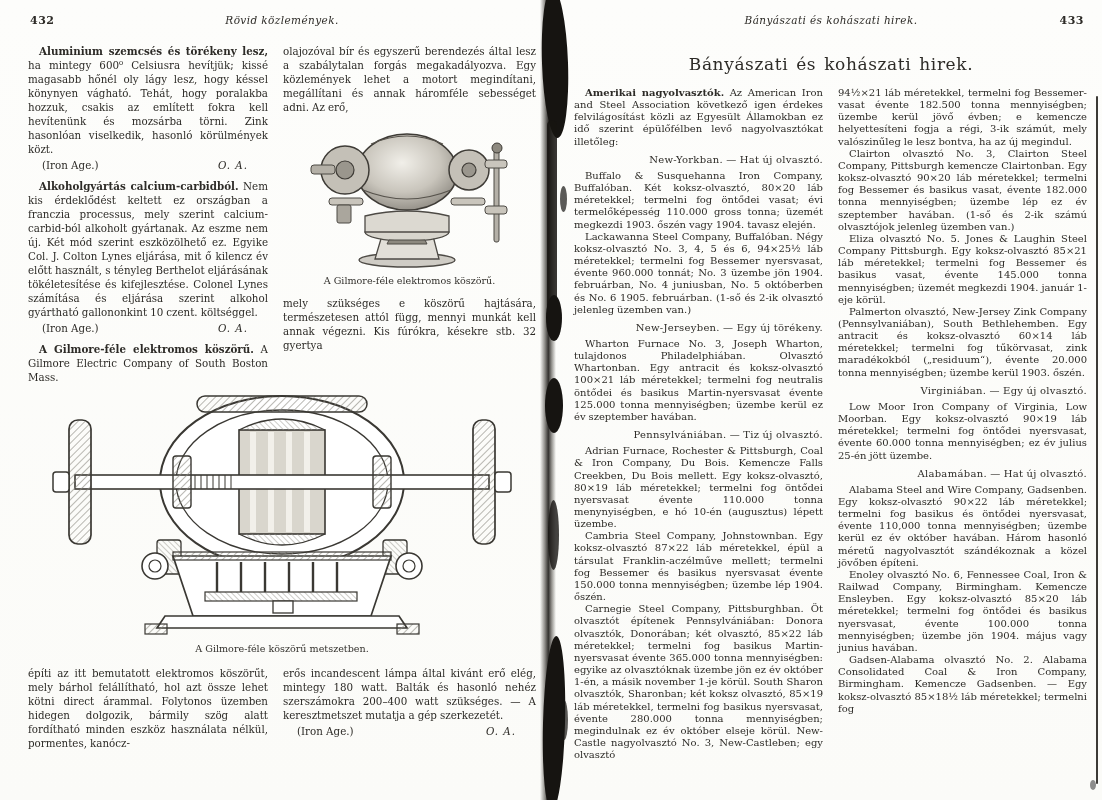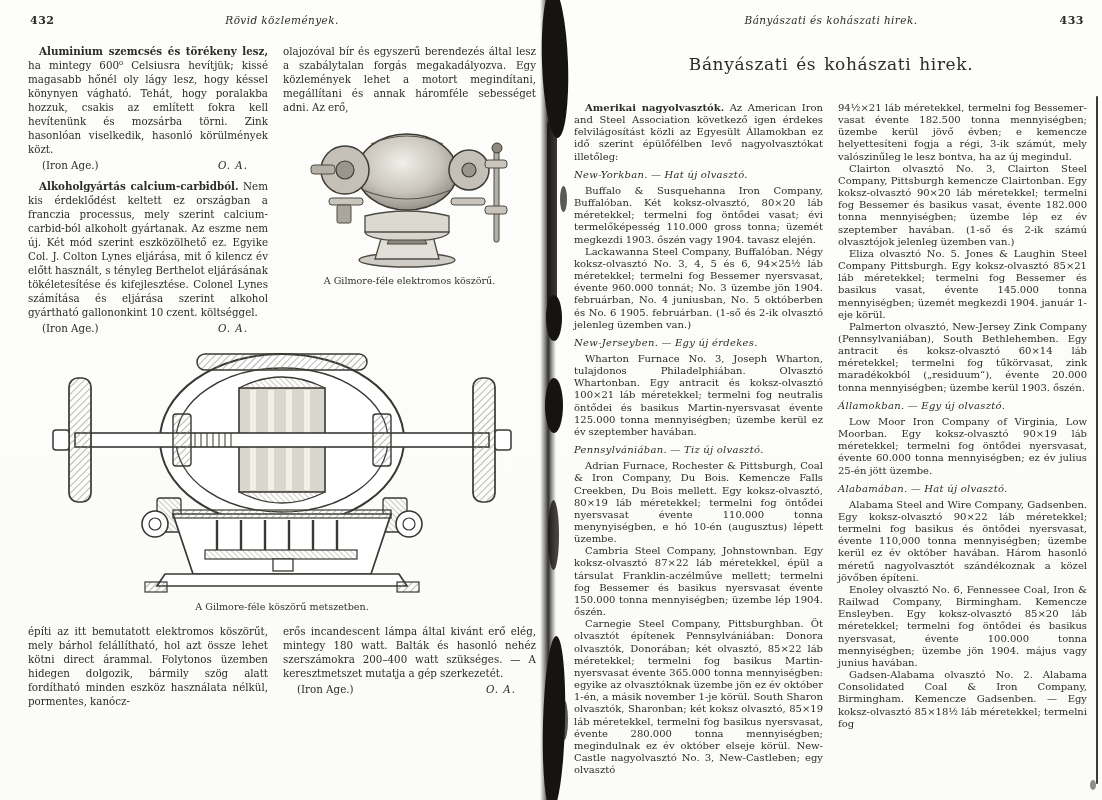--- a/index.html
+++ b/index.html
@@ -24,21 +24,21 @@
   .col{text-align:justify;}
   .page-left .col1{width:240px;}
   .page-left .col2{width:253px;}
   .page-left .col{font-size:10.3px;line-height:14px;}
   .page-right .col{width:249px;font-size:10px;line-height:12.15px;}
   .para{margin:0;text-indent:11px;word-spacing:-0.2px;}
   .para.cont{text-indent:0;}
   .lead{font-weight:bold;}
   .src-line{display:flex;justify-content:space-between;padding:2px 6px 0 14px;margin-bottom:7px;}
   .src-init{font-style:italic;padding-right:14px;letter-spacing:1px;}
-  .sec-head{font-style:italic;text-align:left;text-indent:0;margin:6px 0 4px;letter-spacing:.3px;}
+  .sec-head{text-align:right;text-indent:0;margin:6px 0 4px;letter-spacing:.3px;}
   .doc-title{text-align:center;font-size:17px;margin-top:22px;letter-spacing:.6px;word-spacing:2px;}
   .figure{text-align:center;}
   .fig-caption{font-size:9.6px;text-align:center;margin:3px 0 8px;text-indent:0;color:#33312d;}
   .photo-fig{margin-top:6px;}
   .section-fig{margin-top:6px;}
   
   .gutter{position:absolute;left:540px;top:0;width:16px;height:800px;
     background:linear-gradient(90deg,rgba(60,56,50,0) 0%,rgba(55,52,46,.55) 30%,rgba(30,28,25,.9) 52%,rgba(55,52,46,.5) 74%,rgba(60,56,50,0) 100%);}
   .blob{position:absolute;background:#161411;border-radius:50%;}
   .blob.b1{left:542px;top:-12px;width:26px;height:150px;transform:rotate(-2deg);}
@@ -70,20 +70,21 @@
           <span>(Iron Age.)</span>
           <span class="src-init">O. A.</span>
         </div>
 
         <p class="para"><span class="lead">Alkoholgyártás calcium-carbidból.</span><span> Nem kis érdeklődést keltett ez országban a franczia processus, mely szerint calcium-carbid-ból alkoholt gyártanak. Az eszme nem új. Két mód szerint eszközölhető ez. Egyike Col. J. Colton Lynes eljárása, mit ő kilencz év előtt használt, s tényleg Berthelot eljárásának tökéletesítése és kifejlesztése. Colonel Lynes számítása és eljárása szerint alkohol gyártható gallononkint 10 czent. költséggel.</span></p>
         <div class="src-line">
           <span>(Iron Age.)</span>
           <span class="src-init">O. A.</span>
         </div>
 
+        <p class="para"><span class="lead">A Gilmore-féle elektromos köszörű.</span><span> A Gilmore Electric Company of South Boston Mass.</span></p>
       </div>
 
       <div class="col col2">
         <p class="para cont">olajozóval bír és egyszerű berendezés által lesz a szabálytalan forgás megakadályozva. Egy közlemények lehet a motort megindítani, megállítani és annak háromféle sebességet adni. Az erő,</p>
 
         <div class="figure photo-fig">
           <svg width="218" height="148" viewBox="0 0 218 148">
             <defs>
               <radialGradient id="mot" cx="45%" cy="38%" r="70%">
                 <stop offset="0%" stop-color="#f1efe9"></stop>
@@ -115,20 +116,21 @@
             <rect x="184" y="86" width="22" height="8" rx="3" fill="#c9c5bc" stroke="#4d4a45"></rect>
             <circle cx="196" cy="28" r="5" fill="#8d897f" stroke="#3e3b36"></circle>
 
             <rect x="28" y="78" width="34" height="7" rx="3" fill="#c9c5bc" stroke="#4d4a45"></rect>
             <rect x="36" y="85" width="14" height="18" rx="2" fill="#aaa69d" stroke="#4d4a45"></rect>
             <rect x="150" y="78" width="34" height="7" rx="3" fill="#c9c5bc" stroke="#4d4a45"></rect>
           </svg>
           <div class="fig-caption">A Gilmore-féle elektromos köszörű.</div>
         </div>
 
+        <p class="para cont">mely szükséges e köszörű hajtására, természetesen attól függ, mennyi munkát kell annak végezni. Kis fúrókra, késekre stb. 32 gyertya</p>
       </div>
     </div>
 
     <div class="figure section-fig">
       <svg width="474" height="246" viewBox="0 0 474 246">
         <defs>
           <pattern id="h1" width="5" height="5" patternUnits="userSpaceOnUse" patternTransform="rotate(45)">
             <line x1="0" y1="0" x2="0" y2="5" stroke="#8a8880" stroke-width="1.2"></line>
           </pattern>
           <pattern id="h2" width="4" height="4" patternUnits="userSpaceOnUse" patternTransform="rotate(-45)">
@@ -211,40 +213,40 @@
   </div>
 
   <div class="page page-right">
     <div class="pg-head">
       <span class="run-head">Bányászati és kohászati hirek.</span>
       <span class="pg-num r">433</span>
     </div>
 
     <div class="doc-title">Bányászati és kohászati hirek.</div>
 
-    <div class="cols" style="margin-top:28px;">
+    <div class="cols" style="margin-top:13px;">
       <div class="col">
         <p class="para"><span class="lead">Amerikai nagyolvasztók.</span><span> Az American Iron and Steel Association következő igen érdekes felvilágosítást közli az Egyesült Államokban ez idő szerint épülőfélben levő nagyolvasztókat illetőleg:</span></p>
         <p class="para sec-head">New-Yorkban. — Hat új olvasztó.</p>
         <p class="para">Buffalo &amp; Susquehanna Iron Company, Buffalóban. Két koksz-olvasztó, 80×20 láb méretekkel; termelni fog öntődei vasat; évi termelőképesség 110.000 gross tonna; üzemét megkezdi 1903. őszén vagy 1904. tavasz elején.</p>
         <p class="para">Lackawanna Steel Company, Buffalóban. Négy koksz-olvasztó No. 3, 4, 5 és 6, 94×25½ láb méretekkel; termelni fog Bessemer nyersvasat, évente 960.000 tonnát; No. 3 üzembe jön 1904. februárban, No. 4 juniusban, No. 5 októberben és No. 6 1905. februárban. (1-ső és 2-ik olvasztó jelenleg üzemben van.)</p>
-        <p class="para sec-head">New-Jerseyben. — Egy új érdekes.</p>
+        <p class="para sec-head">New-Jerseyben. — Egy új törékeny.</p>
         <p class="para">Wharton Furnace No. 3, Joseph Wharton, tulajdonos Philadelphiában. Olvasztó Whartonban. Egy antracit és koksz-olvasztó 100×21 láb méretekkel; termelni fog neutralis öntődei és basikus Martin-nyersvasat évente 125.000 tonna mennyiségben; üzembe kerül ez év szeptember havában.</p>
         <p class="para sec-head">Pennsylvániában. — Tiz új olvasztó.</p>
         <p class="para">Adrian Furnace, Rochester &amp; Pittsburgh, Coal &amp; Iron Company, Du Bois. Kemencze Falls Creekben, Du Bois mellett. Egy koksz-olvasztó, 80×19 láb méretekkel; termelni fog öntődei nyersvasat évente 110.000 tonna menynyiségben, e hó 10-én (augusztus) lépett üzembe.</p>
         <p class="para">Cambria Steel Company, Johnstownban. Egy koksz-olvasztó 87×22 láb méretekkel, épül a társulat Franklin-aczélműve mellett; termelni fog Bessemer és basikus nyersvasat évente 150.000 tonna mennyiségben; üzembe lép 1904. őszén.</p>
         <p class="para">Carnegie Steel Company, Pittsburghban. Öt olvasztót építenek Pennsylvániában: Donora olvasztók, Donorában; két olvasztó, 85×22 láb méretekkel; termelni fog basikus Martin-nyersvasat évente 365.000 tonna mennyiségben: egyike az olvasztóknak üzembe jön ez év október 1-én, a másik november 1-je körül. South Sharon olvasztók, Sharonban; két koksz olvasztó, 85×19 láb méretekkel, termelni fog basikus nyersvasat, évente 280.000 tonna mennyiségben; megindulnak ez év október elseje körül. New-Castle nagyolvasztó No. 3, New-Castleben; egy olvasztó</p>
       </div>
 
       <div class="col">
         <p class="para cont">94½×21 láb méretekkel, termelni fog Bessemer-vasat évente 182.500 tonna mennyiségben; üzembe kerül jövő évben; e kemencze helyettesíteni fogja a régi, 3-ik számút, mely valószinűleg le lesz bontva, ha az új megindul.</p>
         <p class="para">Clairton olvasztó No. 3, Clairton Steel Company, Pittsburgh kemencze Clairtonban. Egy koksz-olvasztó 90×20 láb méretekkel; termelni fog Bessemer és basikus vasat, évente 182.000 tonna mennyiségben; üzembe lép ez év szeptember havában. (1-ső és 2-ik számú olvasztójok jelenleg üzemben van.)</p>
         <p class="para">Eliza olvasztó No. 5. Jones &amp; Laughin Steel Company Pittsburgh. Egy koksz-olvasztó 85×21 láb méretekkel; termelni fog Bessemer és basikus vasat, évente 145.000 tonna mennyiségben; üzemét megkezdi 1904. január 1-eje körül.</p>
         <p class="para">Palmerton olvasztó, New-Jersey Zink Company (Pennsylvaniában), South Bethlehemben. Egy antracit és koksz-olvasztó 60×14 láb méretekkel; termelni fog tűkörvasat, zink maradékokból („residuum“), évente 20.000 tonna mennyiségben; üzembe kerül 1903. őszén.</p>
-        <p class="para sec-head">Államokban. — Egy új olvasztó.</p>
+        <p class="para sec-head">Virginiában. — Egy új olvasztó.</p>
         <p class="para">Low Moor Iron Company of Virginia, Low Moorban. Egy koksz-olvasztó 90×19 láb méretekkel; termelni fog öntődei nyersvasat, évente 60.000 tonna mennyiségben; ez év julius 25-én jött üzembe.</p>
         <p class="para sec-head">Alabamában. — Hat új olvasztó.</p>
         <p class="para">Alabama Steel and Wire Company, Gadsenben. Egy koksz-olvasztó 90×22 láb méretekkel; termelni fog basikus és öntődei nyersvasat, évente 110,000 tonna mennyiségben; üzembe kerül ez év október havában. Három hasonló méretű nagyolvasztót szándékoznak a közel jövőben építeni.</p>
         <p class="para">Enoley olvasztó No. 6, Fennessee Coal, Iron &amp; Railwad Company, Birmingham. Kemencze Ensleyben. Egy koksz-olvasztó 85×20 láb méretekkel; termelni fog öntődei és basikus nyersvasat, évente 100.000 tonna mennyiségben; üzembe jön 1904. május vagy junius havában.</p>
         <p class="para">Gadsen-Alabama olvasztó No. 2. Alabama Consolidated Coal &amp; Iron Company, Birmingham. Kemencze Gadsenben. — Egy koksz-olvasztó 85×18½ láb méretekkel; termelni fog</p>
       </div>
     </div>
   </div>
 
   <div class="gutter"></div>

